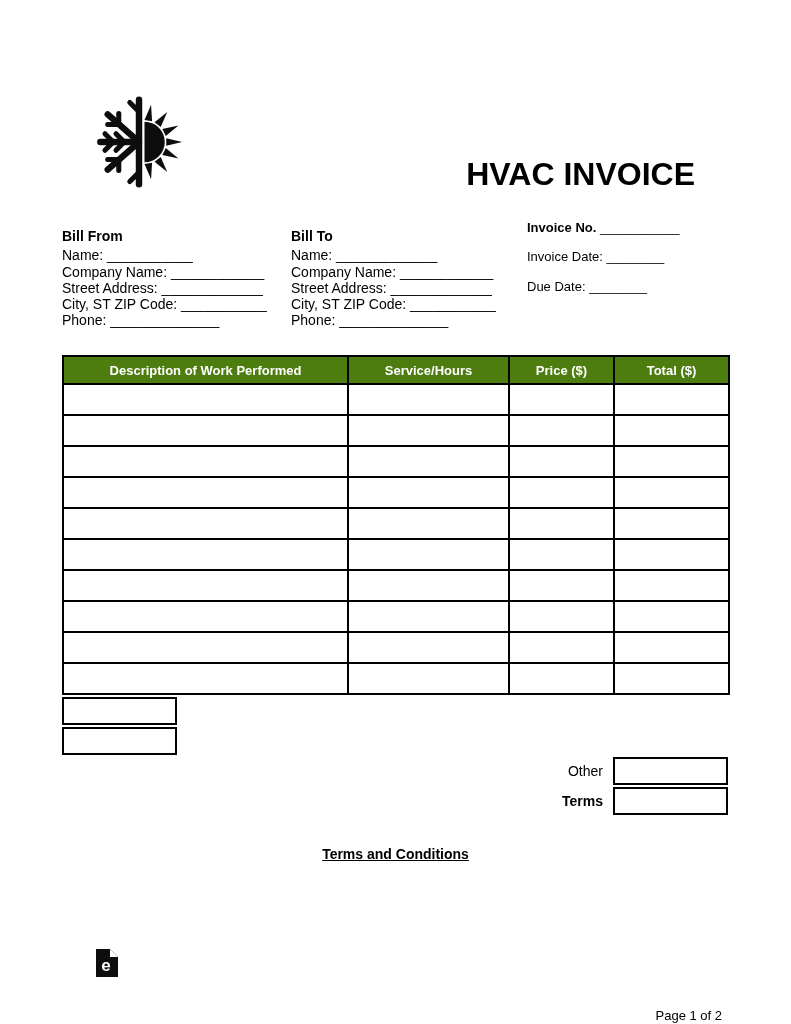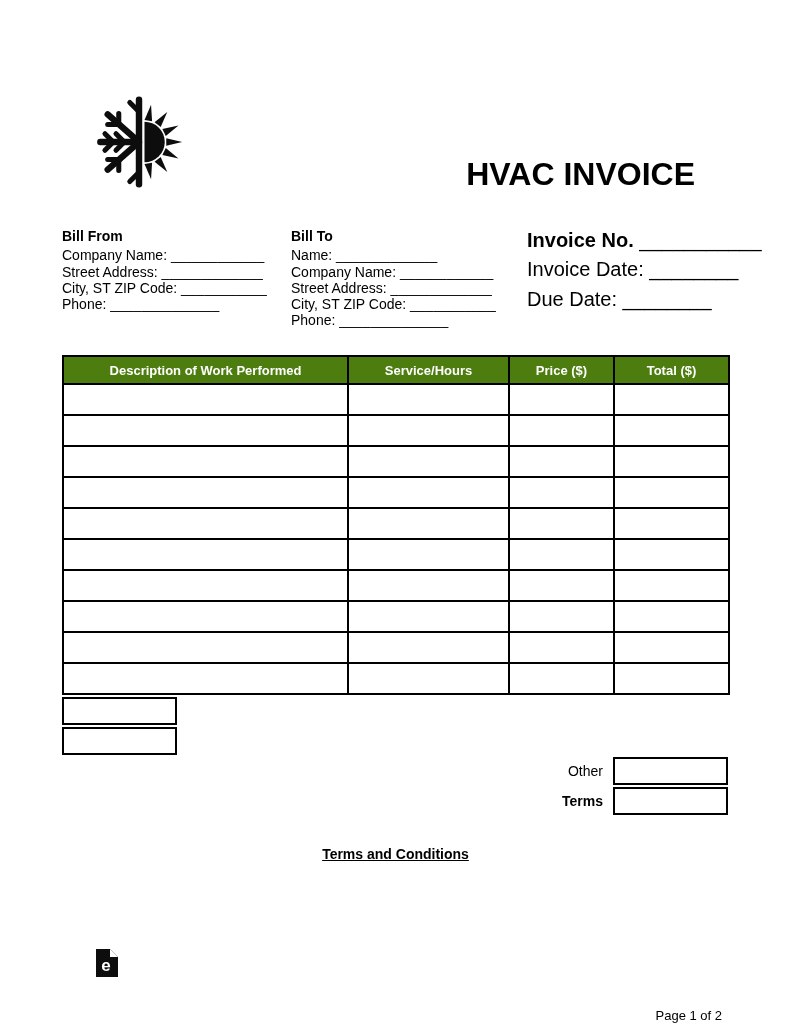--- a/index.html
+++ b/index.html
@@ -13,21 +13,21 @@
   .title{
     position:absolute;left:380px;top:156px;width:315px;text-align:right;
     font-size:32px;font-weight:bold;letter-spacing:0px;white-space:nowrap;
   }
   
   .addr{position:absolute;top:228px;font-size:14px;line-height:16.3px;white-space:nowrap;}
   .addr .heading{font-weight:bold;margin-bottom:3px;}
   #bill-from{left:62px;}
   #bill-to{left:291px;}
   
-  .inv{position:absolute;left:527px;top:232px;font-size:20px;white-space:nowrap;}
+  .inv{position:absolute;left:527px;top:220px;font-size:13px;white-space:nowrap;}
   .inv-line{margin-bottom:13px;line-height:16.3px;}
   .inv-line .b{font-weight:bold;}
   
   .items{position:absolute;left:62px;top:355px;}
   table{border-collapse:collapse;table-layout:fixed;width:666px;}
   th{
     background:#4d7c0f;color:#ffffff;font-size:13px;font-weight:bold;
     height:26px;border:2px solid #000;padding:0;text-align:center;
   }
   td{height:29px;border:2px solid #000;background:#ffffff;padding:0;}
@@ -83,20 +83,21 @@
         <polygon points="80.7,82.7 66.9,71.4 73.6,66.4"></polygon>
         <polygon points="63.1,90.4 56,74 64.2,72.6"></polygon>
       </g>
     </svg>
   </div>
 
   <div class="title">HVAC INVOICE</div>
 
   <div class="addr" id="bill-from">
     <div class="heading">Bill From</div>
+    <div>Name: ___________</div>
     <div>Company Name: ____________</div>
     <div>Street Address: _____________</div>
     <div>City, ST ZIP Code: ___________</div>
     <div>Phone: ______________</div>
   </div>
 
   <div class="addr" id="bill-to">
     <div class="heading">Bill To</div>
     <div>Name: _____________</div>
     <div>Company Name: ____________</div>

